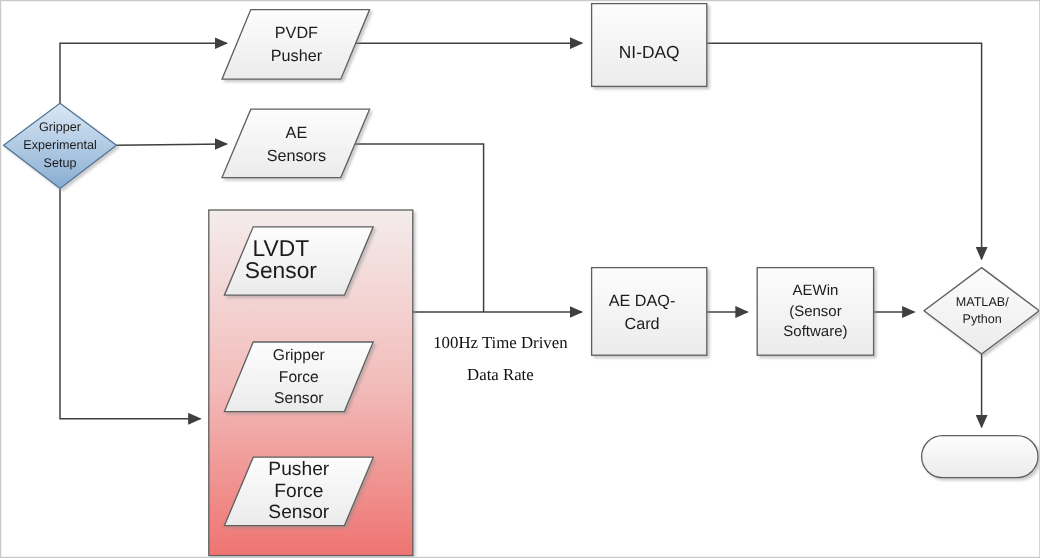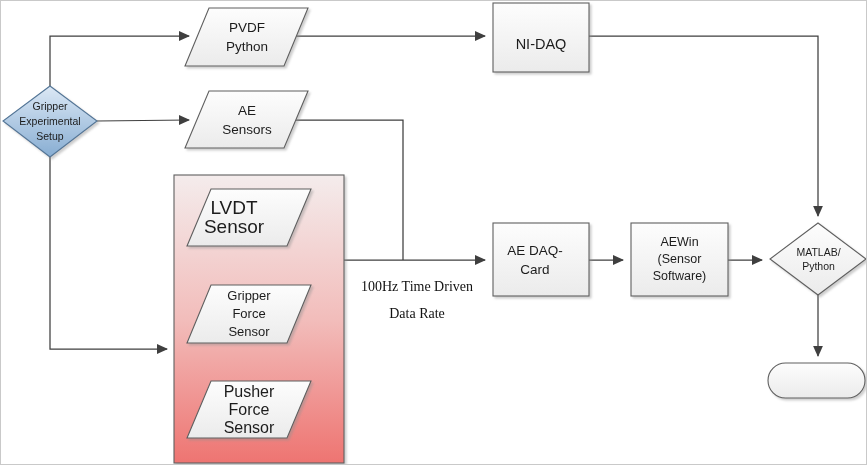--- a/index.html
+++ b/index.html
@@ -87,21 +87,21 @@
       <rect x="767" y="362" width="97" height="35" rx="17.5" fill="url(#gradGray)" filter="url(#ds)"></rect>
     </g>
     <polygon points="49,85 96,120 49,156 2,120" fill="url(#gradBlue)" stroke="#537596" stroke-width="1.1" filter="url(#ds)"></polygon>
   </svg>
 
   <div class="label" style="left:5px;top:93px;width:88px;height:54px;font-size:10.5px;line-height:15px;">Gripper
 Experimental
 Setup</div>
 
   <div class="label" style="left:197px;top:13px;width:98px;height:46px;font-size:13.5px;line-height:19px;">PVDF
-Python</div>
+Pusher</div>
 
   <div class="label" style="left:197px;top:96px;width:98px;height:46px;font-size:13.5px;line-height:19px;">AE
 Sensors</div>
 
   <div class="label" style="left:492px;top:2px;width:96px;height:81px;font-size:14.5px;">NI-DAQ</div>
 
   <div class="label" style="left:184px;top:193px;width:98px;height:46px;font-size:19px;line-height:19px;">LVDT
 Sensor</div>
 
   <div class="label" style="left:199px;top:285px;width:98px;height:56px;font-size:13px;line-height:18px;">Gripper

